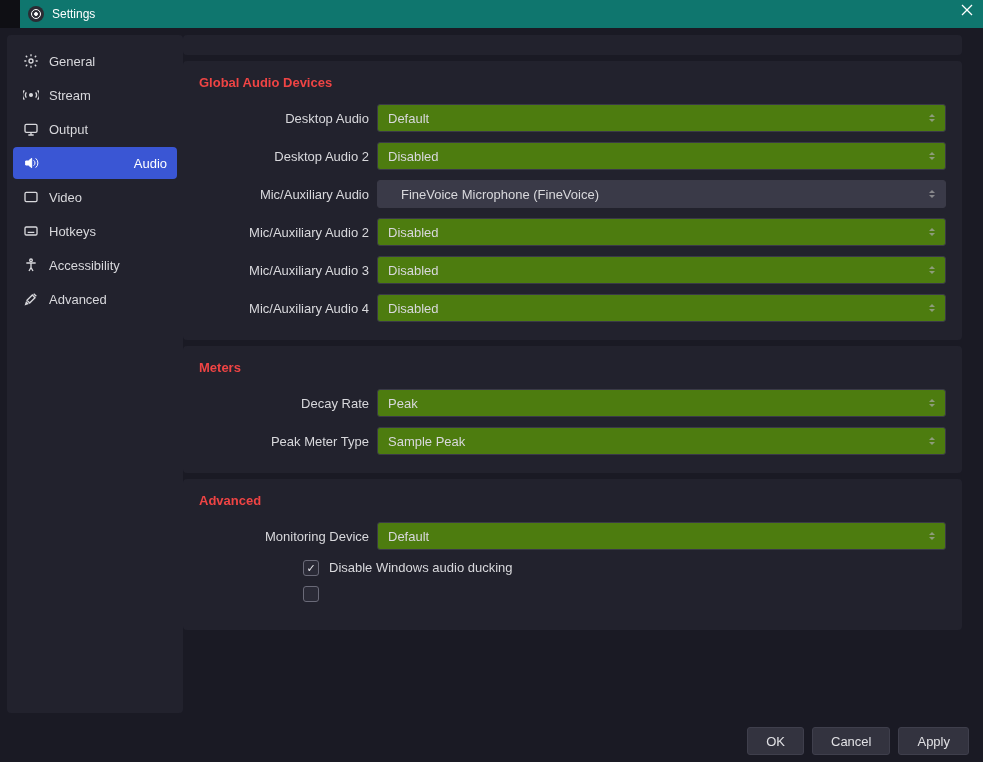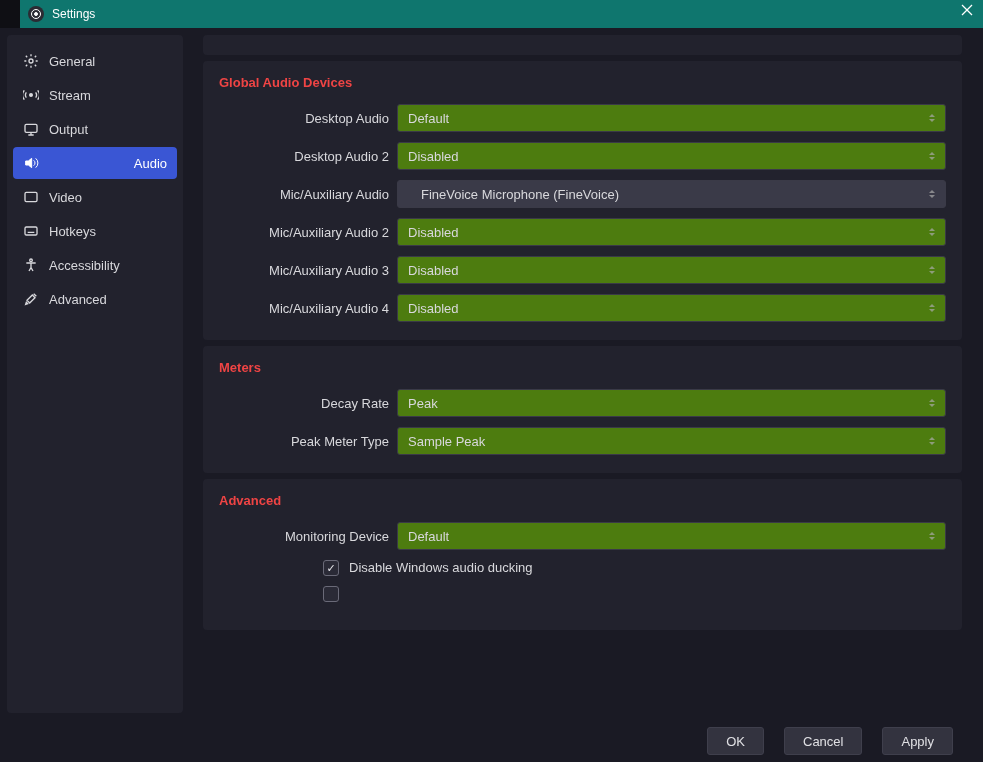--- a/index.html
+++ b/index.html
@@ -2,21 +2,21 @@
 <html><head>
 <meta charset="utf-8">
 <style>
   * { box-sizing: border-box; margin: 0; padding: 0; font-family: "Segoe UI", Arial, sans-serif; }
   body { background: #0f0f14; width: 983px; height: 762px; overflow: hidden; color: #d8d8dc; font-size: 13px; }
   .titlebar { height: 28px; background: #0f766e; display: flex; align-items: center; padding: 0 8px; color: #fff; position: relative; margin-left: 20px; }
   .titlebar .app-icon { width: 16px; height: 16px; border-radius: 50%; background: #2b2b33; margin-right: 8px; display: flex; align-items: center; justify-content: center; }
   .titlebar .app-icon svg { width: 12px; height: 12px; }
   .titlebar .title { font-size: 12px; }
   .titlebar .close { position: absolute; right: 10px; top: 4px; cursor: pointer; }
-  .window-body { display: flex; height: 692px; background: #1a1a24; padding: 7px; gap: 20px; }
+  .window-body { display: flex; height: 692px; background: #1a1a24; padding: 7px; gap: 0; }
   .sidebar { width: 176px; background: #22222d; border-radius: 4px; padding: 10px 6px; display: flex; flex-direction: column; gap: 2px; }
   .nav-item { display: flex; align-items: center; gap: 10px; padding: 8px 10px; border-radius: 4px; cursor: pointer; color: #d8d8dc; }
   .nav-item.active { background: #3a56d4; color: #fff; justify-content: space-between; }
   .nav-item .icon { width: 16px; height: 16px; display: flex; align-items: center; justify-content: center; }
   .nav-item .icon svg { width: 16px; height: 16px; }
   .main { flex: 1; display: flex; flex-direction: column; gap: 6px; overflow: hidden; position: relative; }
   .scrollarea { flex: 1; overflow-y: auto; padding-right: 14px; }
   .scrollarea::-webkit-scrollbar { width: 8px; }
   .scrollarea::-webkit-scrollbar-track { background: #1e1e27; border-radius: 4px; }
   .scrollarea::-webkit-scrollbar-thumb { background: #3a3a48; border-radius: 4px; }
@@ -27,21 +27,21 @@
   .row:last-child { margin-bottom: 0; }
   .row-label { width: 170px; text-align: right; color: #d8d8dc; font-size: 13px; }
   .combobox { flex: 1; height: 28px; background: #4d7c0f; border: 1px solid #3a3a47; border-radius: 3px; display: flex; align-items: center; padding: 0 10px; position: relative; cursor: pointer; color: #d8d8dc; }
   .combobox.highlight { background: #3a3a48; padding-left: 23px; }
   .combobox .spinner { position: absolute; right: 6px; top: 50%; transform: translateY(-50%); width: 14px; height: 16px; display: flex; flex-direction: column; justify-content: center; align-items: center; opacity: 0.7; }
   .combobox .spinner::before { content: ""; border-left: 3px solid transparent; border-right: 3px solid transparent; border-bottom: 3px solid #aaa; margin-bottom: 2px; }
   .combobox .spinner::after { content: ""; border-left: 3px solid transparent; border-right: 3px solid transparent; border-top: 3px solid #aaa; }
   .checkbox-row { display: flex; align-items: flex-start; margin-left: 104px; gap: 10px; margin-bottom: 10px; }
   .checkbox { width: 16px; height: 16px; border: 1px solid #6a6a78; border-radius: 3px; display: flex; align-items: center; justify-content: center; cursor: pointer; background: #2a2a36; }
   .checkbox.checked::after { content: "✓"; color: #e8e8ec; font-size: 11px; line-height: 1; }
-  .footer { height: 42px; background: #1a1a24; display: flex; justify-content: flex-end; align-items: center; padding: 0 30px; gap: 20px; }
+  .footer { height: 42px; background: #1a1a24; display: flex; justify-content: flex-end; align-items: center; padding: 0 14px; gap: 8px; }
   .btn { height: 28px; padding: 0 18px; background: #33333f; border: 1px solid #3f3f4c; border-radius: 3px; color: #e0e0e4; cursor: pointer; font-size: 13px; display: flex; align-items: center; }
 </style>
 </head>
 <body>
 
 <div class="titlebar">
   <div class="app-icon">
     <svg viewBox="0 0 24 24" fill="none" stroke="#fff" stroke-width="2">
         <circle cx="12" cy="12" r="9"></circle>
         <circle cx="12" cy="12" r="3" fill="#fff"></circle>

